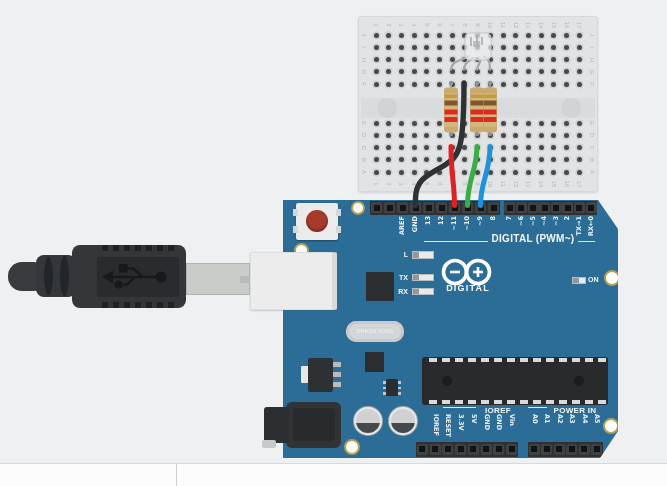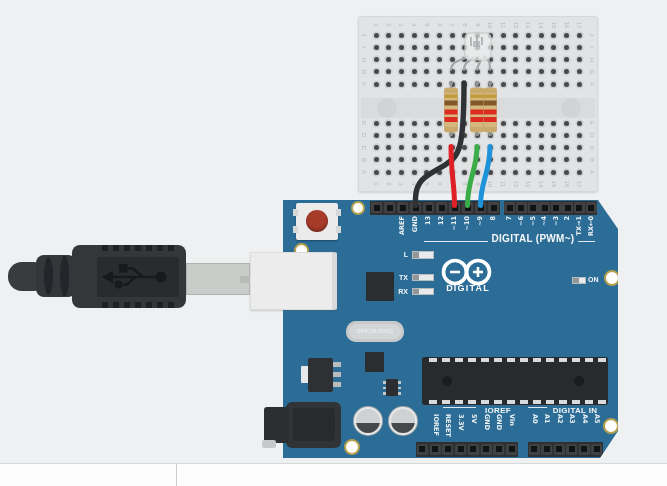--- a/index.html
+++ b/index.html
@@ -358,21 +358,21 @@
         <div class="socket" style="left: 63.25px; top: 1.75px;"></div>
       </div>
 
     <div class="sk-line" style="left:141px;top:40.5px;width:64px;"></div>
     <div class="sk-line" style="left:295px;top:40.5px;width:17px;"></div>
     <div class="sk-caption" style="left:207px;top:33px;width:86px;">DIGITAL (PWM~)</div>
 
     <div class="sk-line" style="left:160px;top:206.5px;width:33px;"></div>
     <div class="sk-caption" style="left:193px;top:206px;width:44px;font-size:8px;">IOREF</div>
     <div class="sk-line" style="left:245px;top:206.5px;width:19px;"></div>
-    <div class="sk-caption" style="left:265px;top:206px;width:54px;font-size:8px;">DIGITAL IN</div>
+    <div class="sk-caption" style="left:265px;top:206px;width:54px;font-size:8px;">POWER IN</div>
 
     <div class="led-lbl" style="left:113px;top:51px;width:12px;">L</div>
     <div class="led-bar" style="left:129px;top:51px;"></div>
     <div class="led-lbl" style="left:106px;top:74px;width:19px;">TX</div>
     <div class="led-bar" style="left:129px;top:74px;height:7px;"></div>
     <div class="led-lbl" style="left:106px;top:88px;width:19px;">RX</div>
     <div class="led-bar" style="left:129px;top:88px;height:7px;"></div>
 
     <svg style="left:157px;top:56px;" width="56" height="34" viewBox="0 0 56 34">
       <circle cx="15" cy="16" r="11.5" fill="none" stroke="#fff" stroke-width="3.6"></circle>

